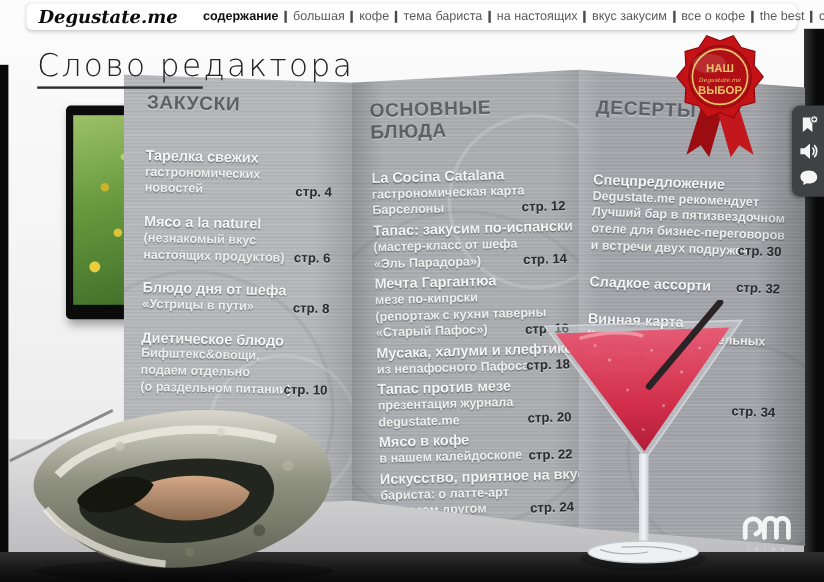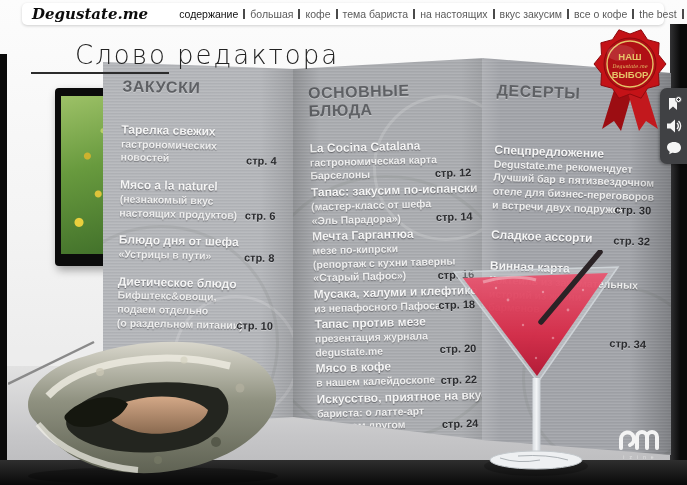--- a/index.html
+++ b/index.html
@@ -13,26 +13,26 @@
   .floor{position:absolute;left:0;right:0;top:366px;height:100px;background:linear-gradient(#e2e2e2,#c6c6c8 70%,#bdbdbf);}
   .wall-left{position:absolute;left:0;top:54px;width:7px;bottom:0;background:#0a0a0a;}
   .wall-right{position:absolute;right:0;top:24px;width:17px;bottom:0;background:linear-gradient(to right,#323234,#0a0a0a 60%);}
   .strip-bottom{position:absolute;left:0;right:0;bottom:0;height:25px;background:linear-gradient(#2e2e2e,#090909);z-index:5;}
 
   
   .navbar{position:absolute;left:22px;top:3px;width:642px;height:22px;background:#fff;border-radius:5px;
     box-shadow:0 1px 3px rgba(0,0,0,.18);display:flex;align-items:center;padding:0 10px;z-index:30;box-sizing:border-box;}
   .logo{font-family:"DejaVu Serif",serif;font-style:italic;font-weight:bold;font-size:15px;color:#0c0c0c;margin-right:16px;white-space:nowrap;cursor:pointer;}
   .nav-item{font-size:10.5px;color:#5b5b5b;padding:0 5px;white-space:nowrap;cursor:pointer;}
-  .nav-item.active{font-weight:normal;color:#111;margin-left:10px;}
+  .nav-item.active{font-weight:bold;color:#111;}
   .nav-sep{width:2px;height:10px;background:#4a4a4a;flex:0 0 auto;}
 
   
   .page-title{position:absolute;left:31px;top:40px;z-index:6;font-family:"DejaVu Sans",sans-serif;
-    font-size:26px;font-weight:300;letter-spacing:2px;color:#222;margin-left:44px;}
+    font-size:26px;font-weight:300;letter-spacing:2px;color:#222;}
   .title-underline{position:absolute;left:31px;top:72px;width:138px;height:2px;background:#2c2c2c;z-index:6;}
 
   
   .tv{position:absolute;left:55px;top:88px;width:72px;height:178px;background:#0b0b0b;border-radius:4px;
     z-index:2;box-shadow:2px 4px 8px rgba(0,0,0,.35);}
   .tv-screen{position:absolute;left:6px;top:8px;right:6px;bottom:12px;
     background:
       radial-gradient(circle 5px at 30% 80%, #e9cf3d 0 4px, transparent 5px),
       radial-gradient(circle 4px at 62% 62%, #ddc33a 0 3px, transparent 4px),
       radial-gradient(circle 4px at 44% 38%, #cdb22e 0 3px, transparent 4px),
@@ -79,21 +79,21 @@
   .inner-right .mi{margin-bottom:17px;}
   .mi-title{font-size:12px;font-weight:bold;color:#f5f5f5;line-height:1.15;white-space:nowrap;
     text-shadow:0 1px 1px rgba(40,40,45,.55);}
   .mi-line{font-size:10.5px;font-weight:bold;color:#eeeeee;line-height:1.3;white-space:nowrap;
     text-shadow:0 1px 1px rgba(40,40,45,.45);}
   .mi-page{position:absolute;right:6px;bottom:1px;font-size:11px;font-weight:bold;color:#2c2d30;
     text-shadow:0 1px 0 rgba(255,255,255,.3);}
   .mi-page.low{bottom:-30px;}
 
   
-  .badge{position:absolute;left:593px;top:27px;width:74px;height:112px;z-index:7;}
+  .badge{position:absolute;left:563px;top:27px;width:74px;height:112px;z-index:7;}
 
   
   .toolbar{position:absolute;right:0;top:88px;width:27px;height:76px;background:#404144;
     border-radius:7px 0 0 7px;z-index:8;display:flex;flex-direction:column;align-items:center;
     justify-content:space-around;padding:5px 0;box-sizing:border-box;box-shadow:-1px 1px 3px rgba(0,0,0,.3);}
   .tool-btn{width:18px;height:18px;display:flex;align-items:center;justify-content:center;cursor:pointer;}
 
   
   .oyster{position:absolute;left:8px;top:326px;width:285px;height:160px;z-index:9;}
   .cocktail{position:absolute;left:448px;top:250px;width:178px;height:235px;z-index:9;}

